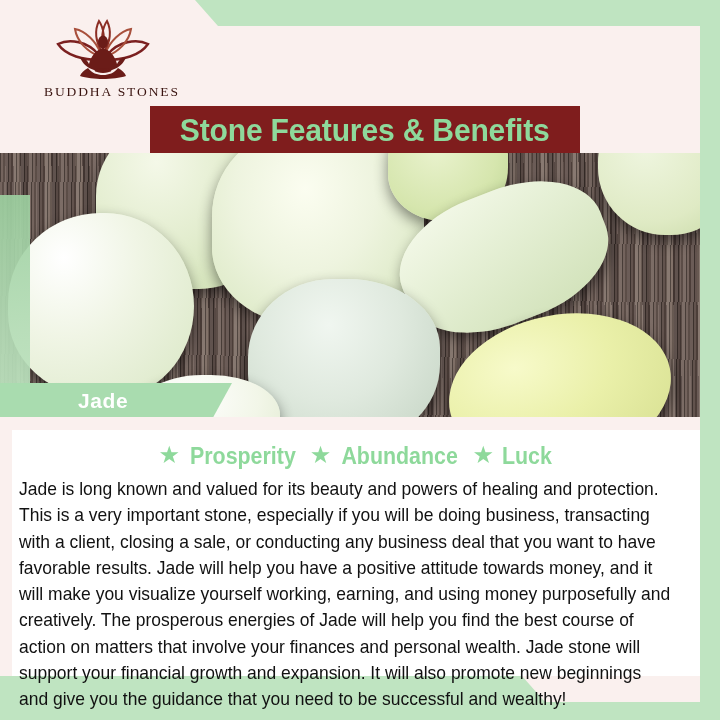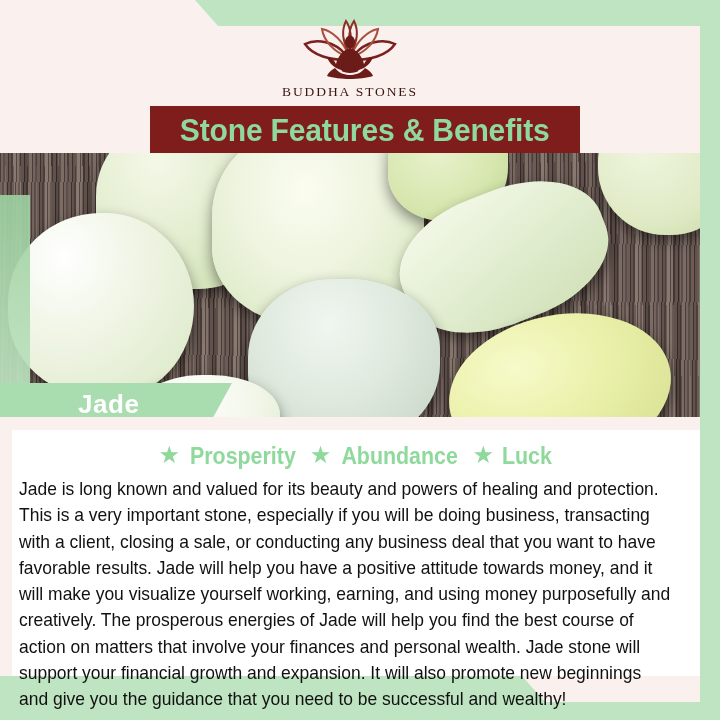--- a/index.html
+++ b/index.html
@@ -83,21 +83,22 @@
     left: 0; top: 0;
     width: 700px;
     height: 153px;
     z-index: 4;
   }
   .logo-wrap {
     position: absolute;
     left: 0; right: 0; top: 16px;
     display: flex;
     flex-direction: column;
-    align-items: center;
+    align-items: flex-start;
+    padding-left: 44px;
   }
   .logo-mark { width: 118px; height: 66px; display: block; }
   .logo-word {
     margin-top: 2px;
     font-family: "Liberation Serif", serif;
     font-size: 13.5px;
     letter-spacing: 1.9px;
     color: #3a1410;
     white-space: nowrap;
   }
@@ -223,21 +224,21 @@
     left: 0; top: 383px;
     width: 232px; height: 40px;
     background: #a9dcaf;
     z-index: 6;
     -webkit-clip-path: polygon(0 0, 232px 0, 210px 40px, 0 40px);
     clip-path: polygon(0 0, 232px 0, 210px 40px, 0 40px);
   }
   .jade-label {
     position: absolute;
     left: 78px; top: 389px;
-    font-size: 26px;
+    font-size: 21px;
     font-weight: bold;
     color: #ffffff;
     letter-spacing: 0.6px;
     z-index: 7;
   }
 
   
   .content {
     position: absolute;
     left: 0; top: 417px;

